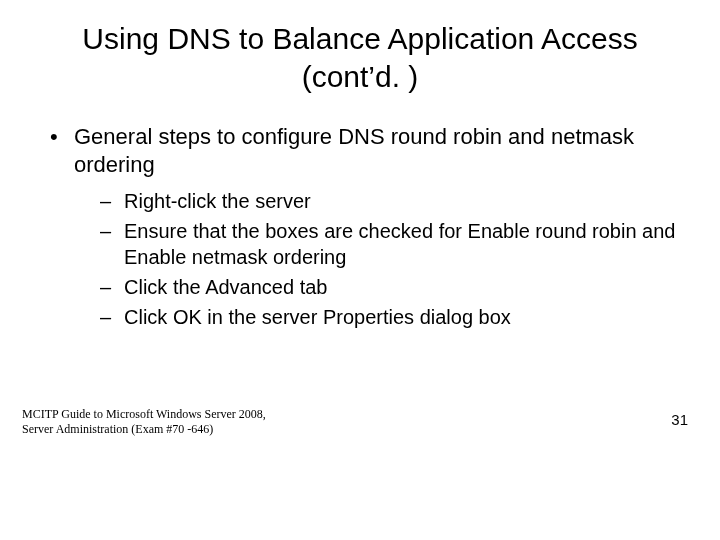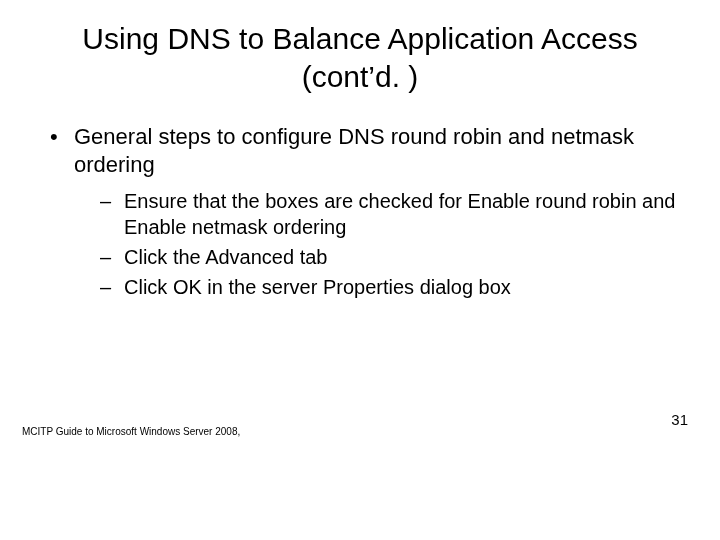--- a/index.html
+++ b/index.html
@@ -61,49 +61,52 @@
   ul.level2 > li::before {
     content: "–";
     position: absolute;
     left: 0;
     top: 0;
   }
   .footer-left {
     position: absolute;
     left: 22px;
     bottom: 18px;
-    font-size: 10px;
+    font-size: 12px;
     line-height: 1.3;
+    font-family: Liberation Serif, serif;
   }
   .footer-right {
     position: absolute;
     right: 32px;
     bottom: 28px;
     font-size: 15px;
   }
 </style>
 </head>
 <body>
 
 <div class="slide">
 
   <div class="title">Using DNS to Balance Application Access (cont’d. )</div>
 
   <div class="body">
     <ul class="level1">
       <li>
         <span>General steps to configure DNS round robin and netmask ordering</span>
         <ul class="level2">
+          <li><span>Right-click the server</span></li>
           <li><span>Ensure that the boxes are checked for Enable round robin and Enable netmask ordering</span></li>
           <li><span>Click the Advanced tab</span></li>
           <li><span>Click OK in the server Properties dialog box</span></li>
         </ul>
       </li>
     </ul>
   </div>
 
   <div class="footer-left">
     <div>MCITP Guide to Microsoft Windows Server 2008,</div>
+    <div>Server Administration (Exam #70 -646)</div>
   </div>
 
   <div class="footer-right">31</div>
 
 </div>
 
 </body></html>

